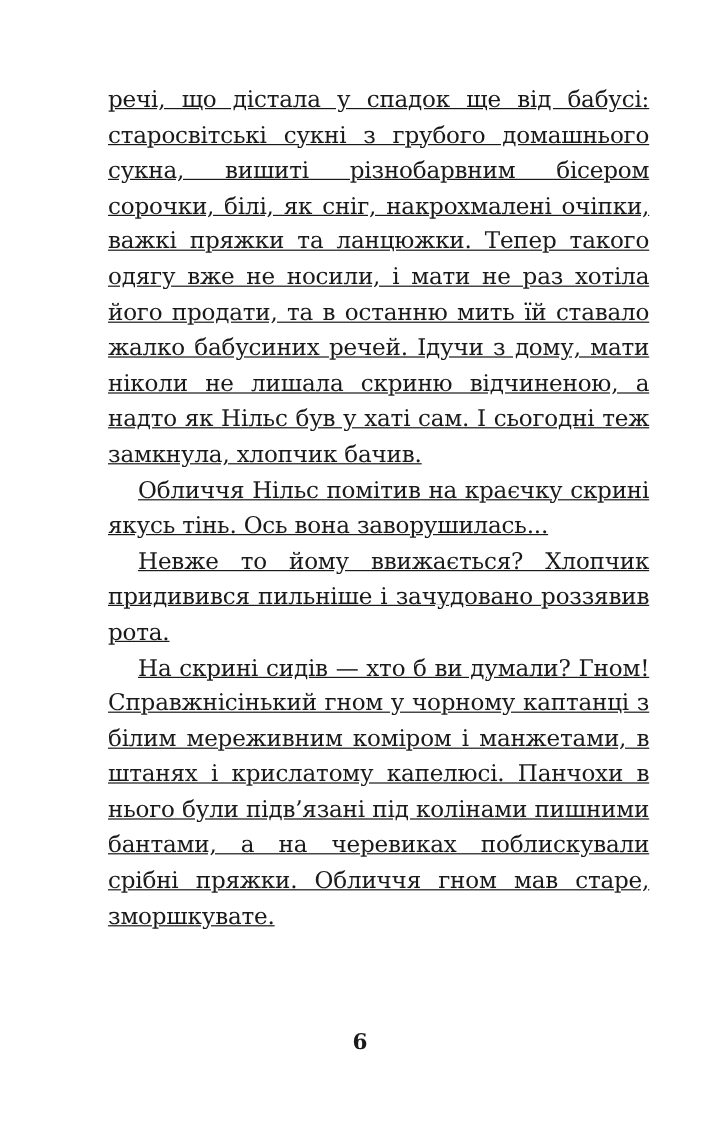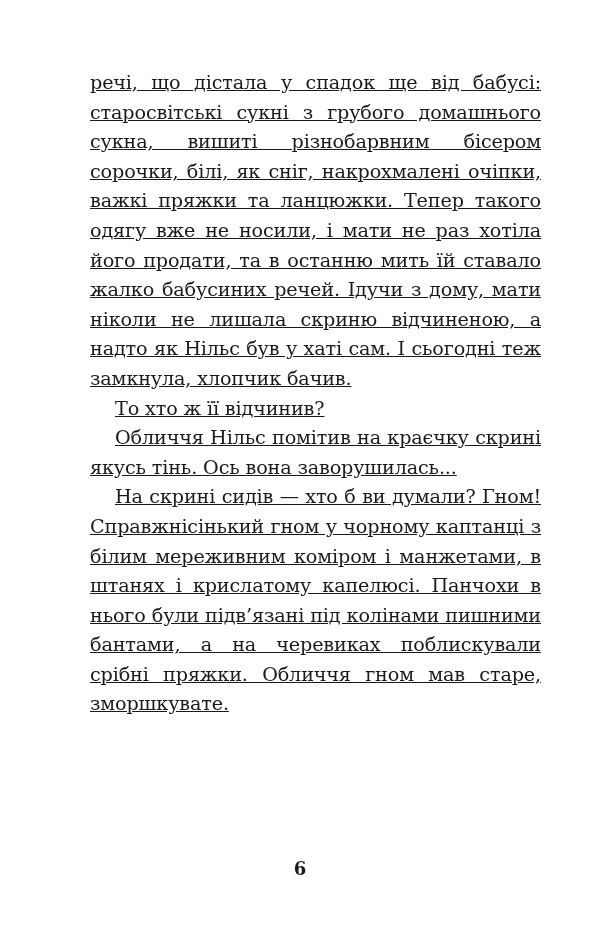--- a/index.html
+++ b/index.html
@@ -44,19 +44,19 @@
       font-weight: bold;
       font-size: 18px;
       color: #1a1a1a;
     }
   </style>
 </head>
 <body>
 
 <div class="page-text">
   <p>речі, що дістала у спадок ще від бабусі: старосвітські сукні з грубого домашнього сукна, вишиті різнобарвним бісером сорочки, білі, як сніг, накрохмалені очіпки, важкі пряжки та ланцюжки. Тепер такого одягу вже не носили, і мати не раз хотіла його продати, та в останню мить їй ставало жалко бабусиних речей. Ідучи з дому, мати ніколи не лишала скриню відчиненою, а надто як Нільс був у хаті сам. І сьогодні теж замкнула, хлопчик бачив.</p>
-  <p class="indent">То хто ж її відчинив?</p>
   <p class="indent">Обличчя Нільс помітив на краєчку скрині якусь тінь. Ось вона заворушилась...</p>
+  <p class="indent">Невже то йому ввижається? Хлопчик придивився пильніше і зачудовано роззявив рота.</p>
   <p class="indent">На скрині сидів — хто б ви думали? Гном! Справжнісінький гном у чорному каптанці з білим мереживним коміром і манжетами, в штанях і крислатому капелюсі. Панчохи в нього були підв’язані під колінами пишними бантами, а на черевиках поблискували срібні пряжки. Обличчя гном мав старе, зморшкувате.</p>
 
 </div>
 
 <div class="page-number">6</div>
 
 </body></html>

